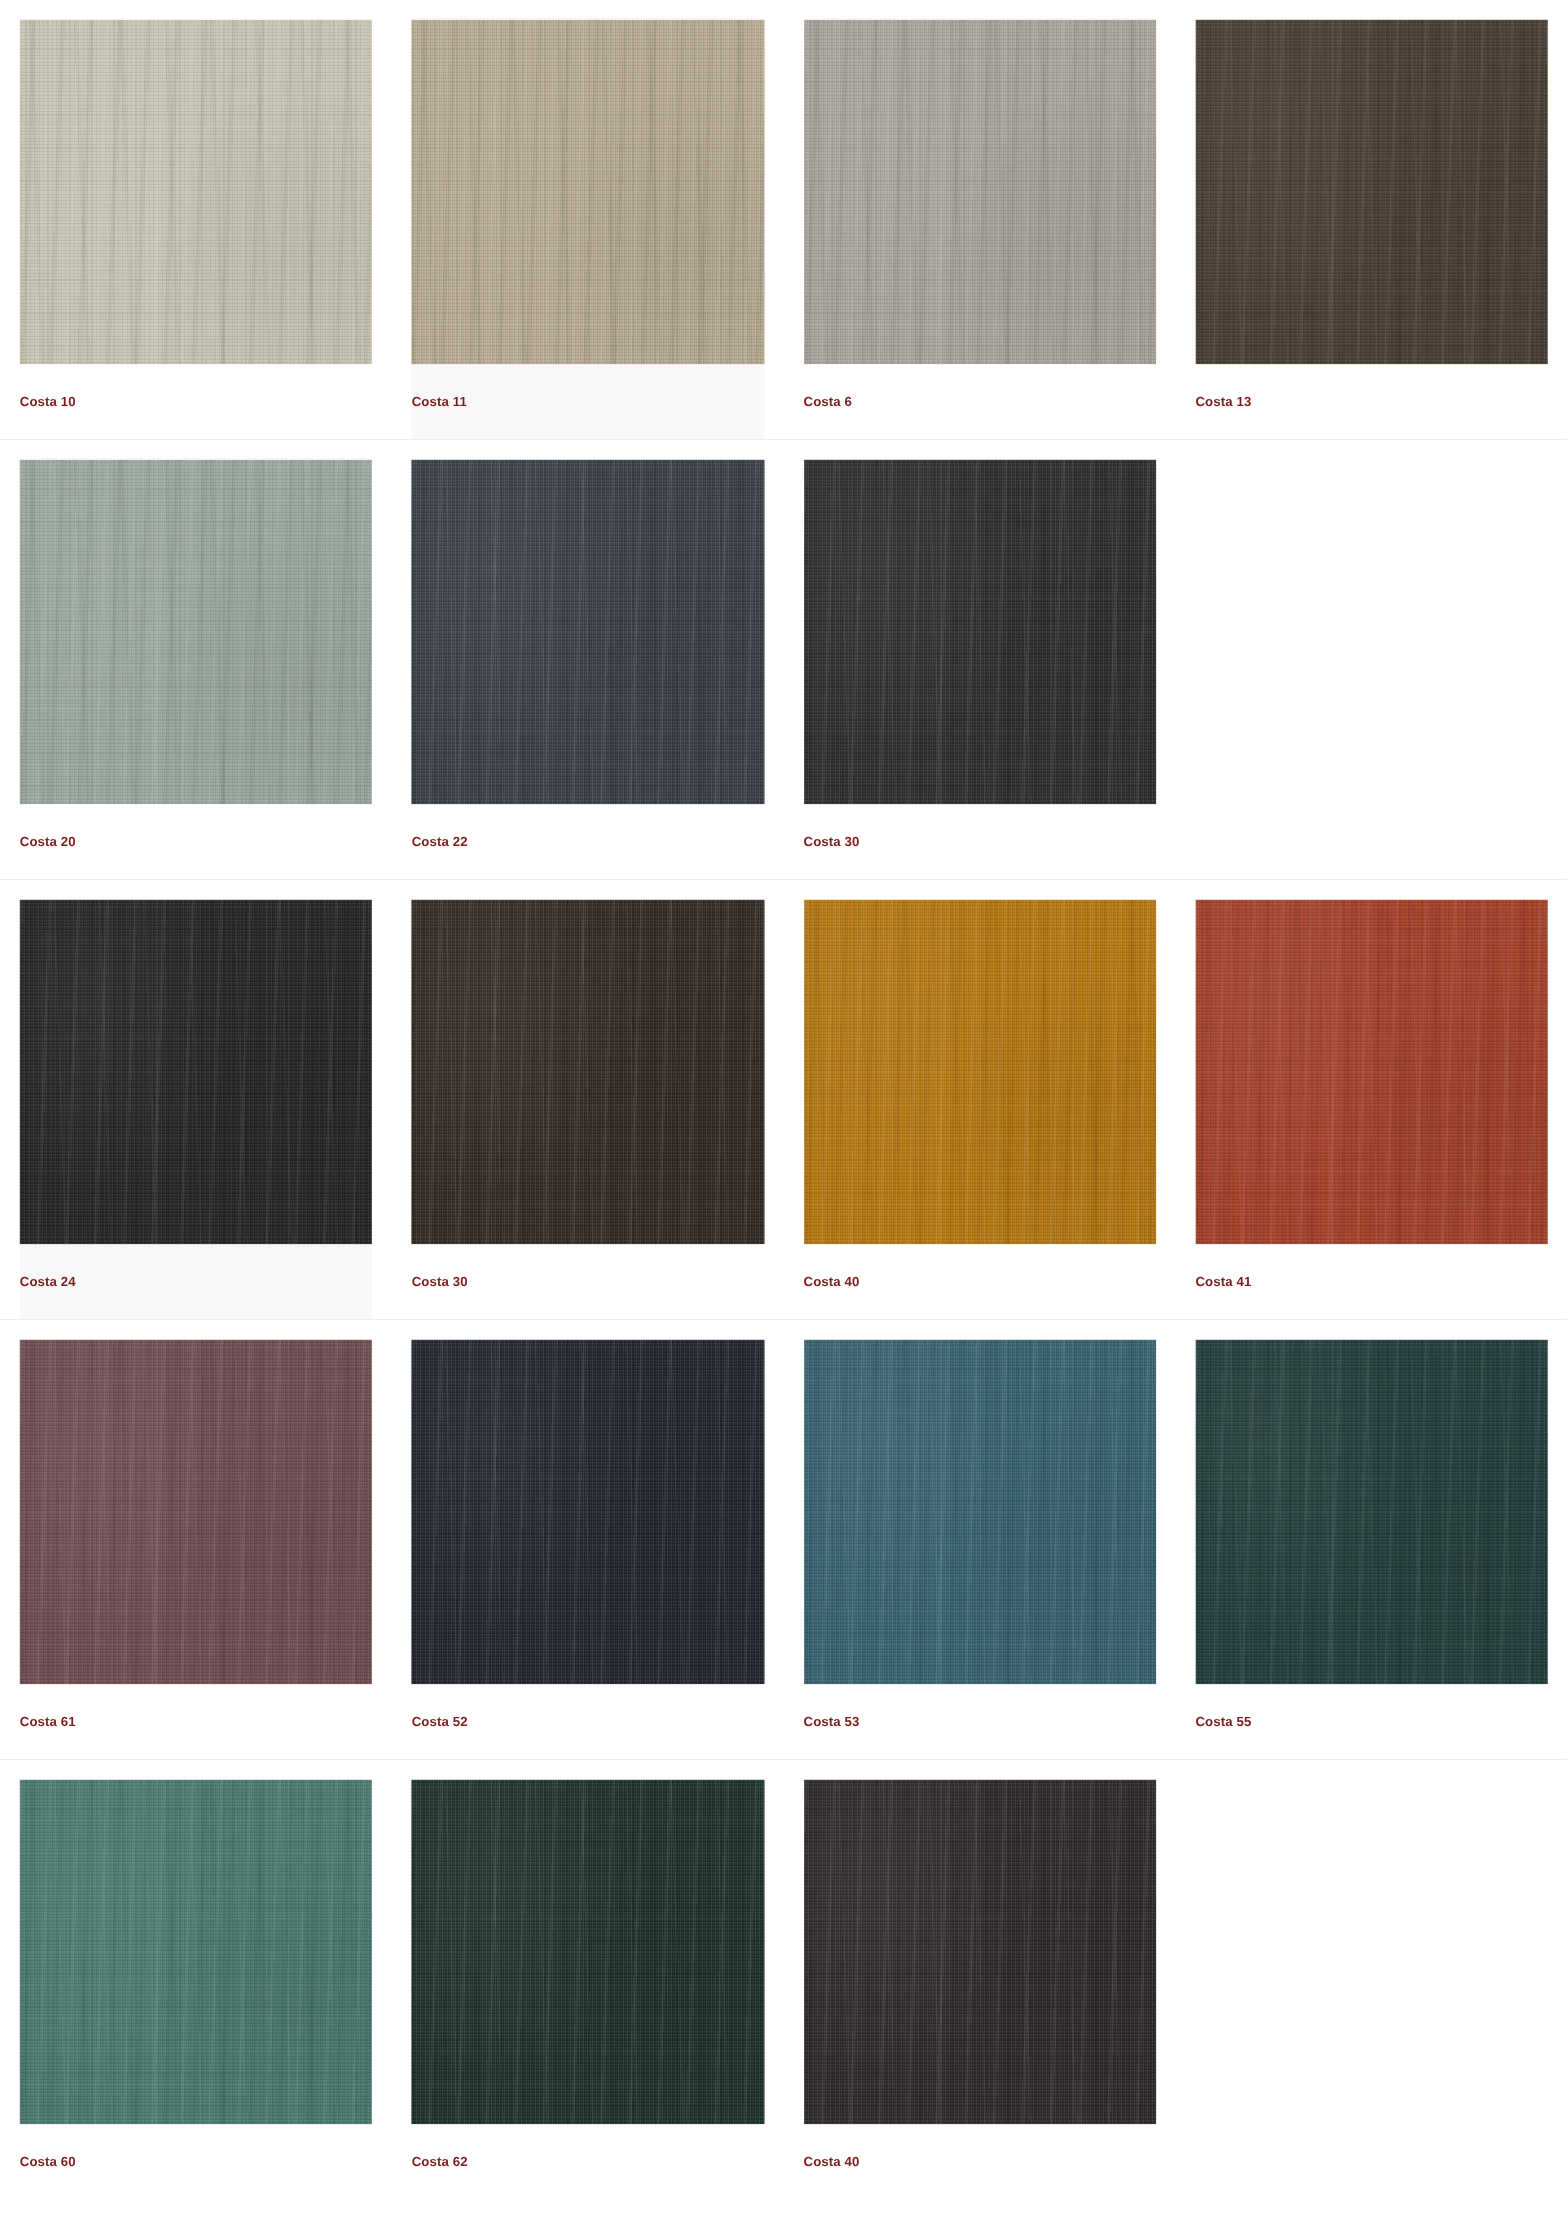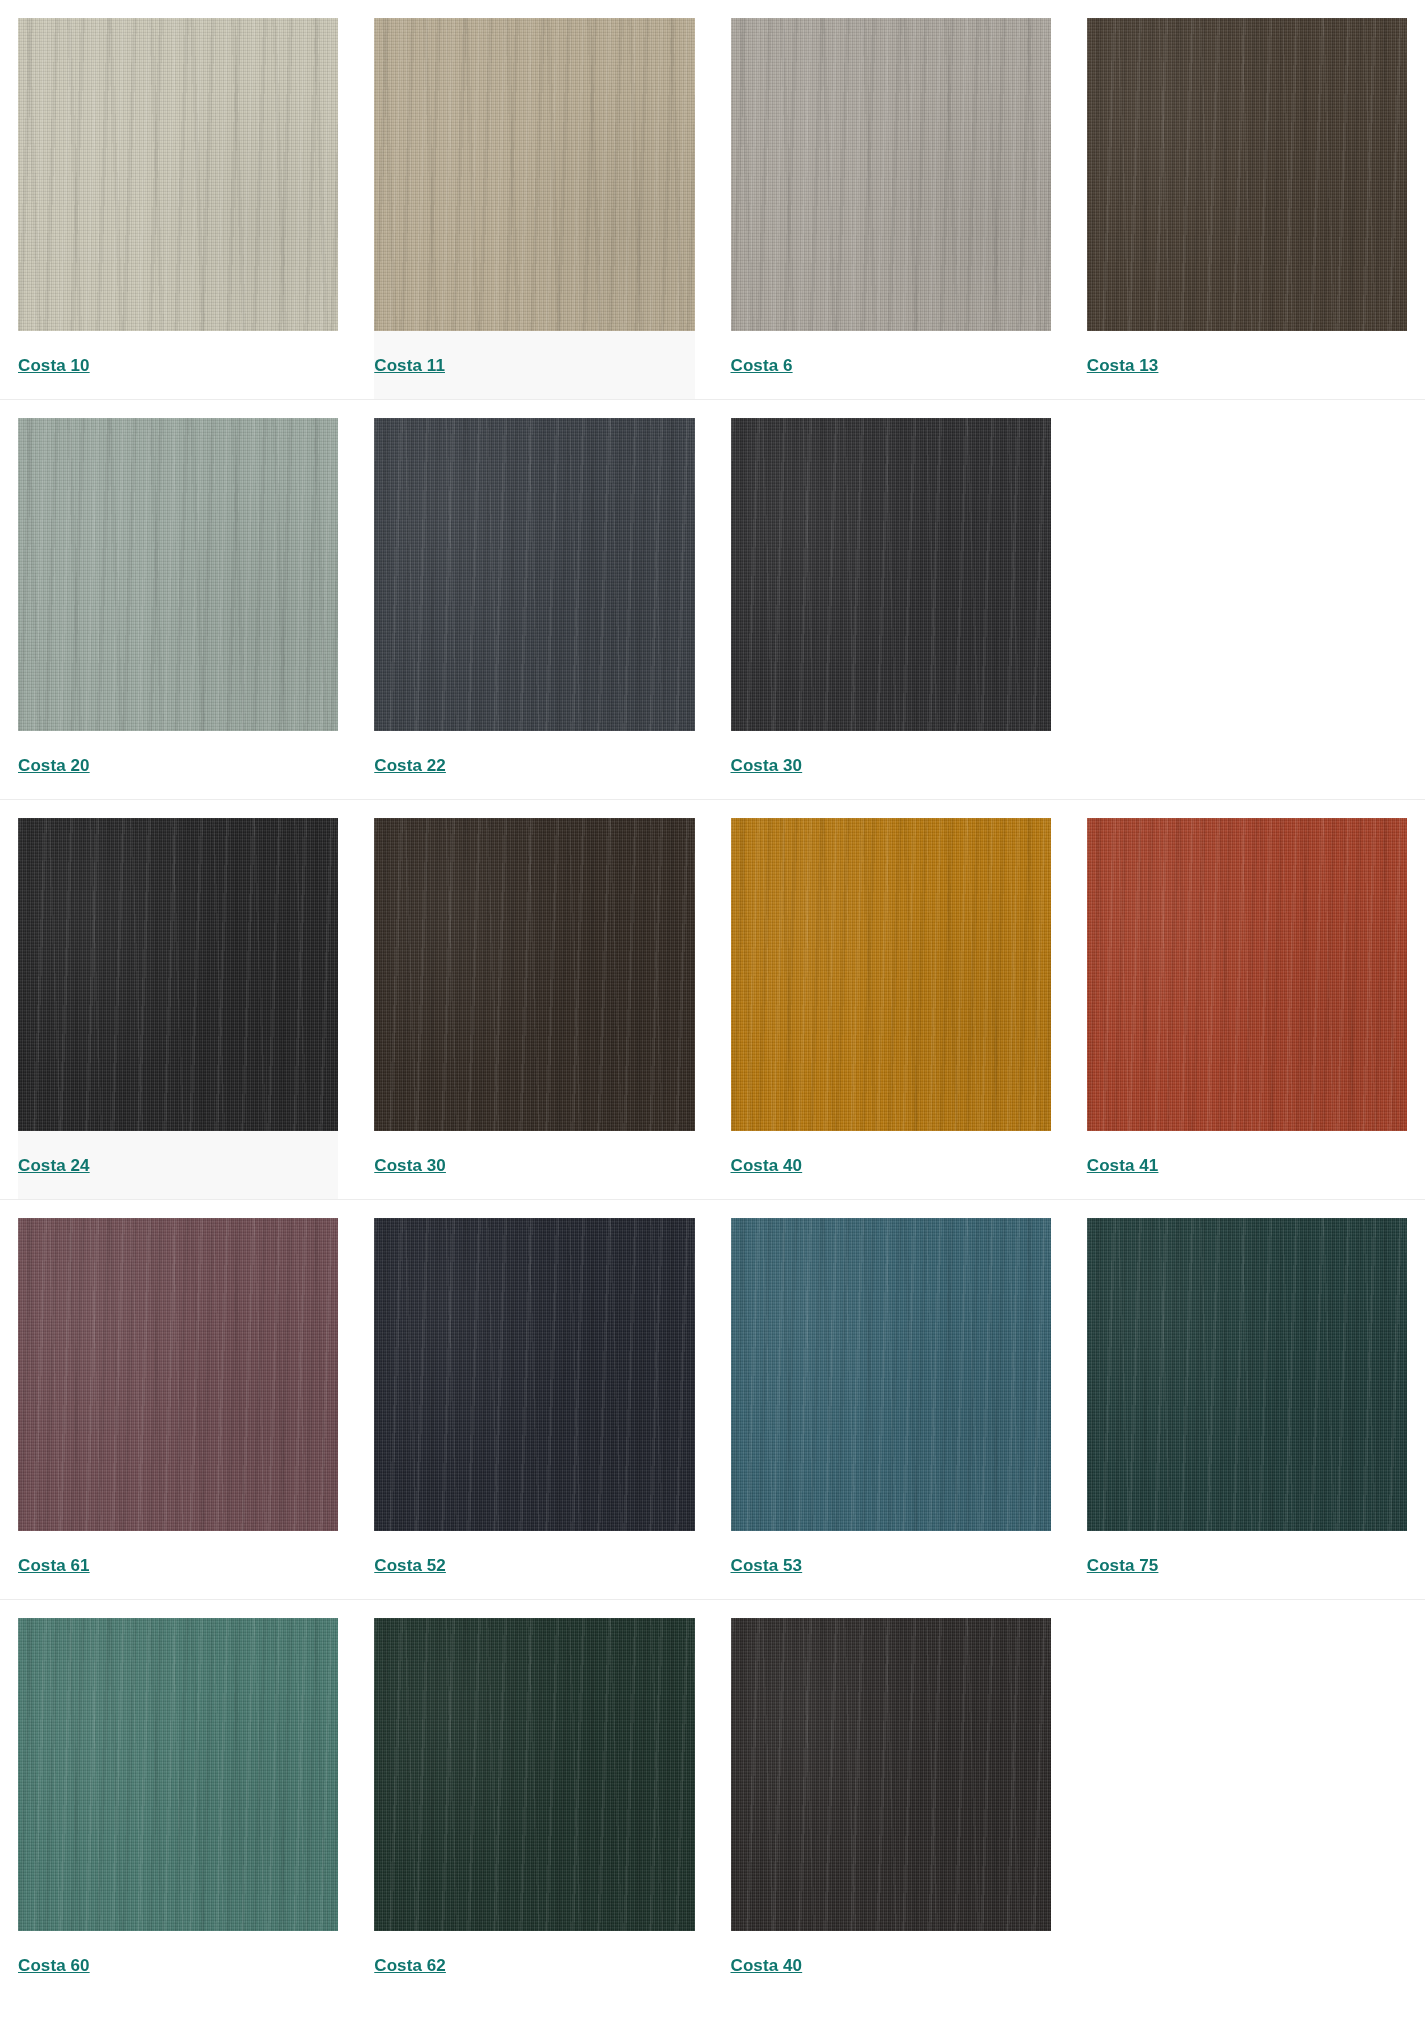--- a/index.html
+++ b/index.html
@@ -98,27 +98,26 @@
     height: 68px;
     display: flex;
     align-items: center;
     padding: 0 0 0 0;
   }
   .label-wrap.highlight {
     background: #f8f8f8;
     text-align: center;
   }
   .label {
-    font-size: 17px;
+    font-size: 12px;
     font-weight: bold;
-    color: #0f766e;
+    color: #7f1d1d;
     letter-spacing: 0.1px;
     line-height: 1;
     white-space: nowrap;
-    text-decoration: underline;
   }
 </style>
 </head>
 <body>
 
 <div id="page">
   <div class="grid" id="grid">
       <div class="row">
         <div class="cell">
           <div class="swatch" title="Costa 10" style="background-color: rgb(201, 198, 181);"></div>
@@ -206,21 +205,21 @@
         </div>
         <div class="cell">
           <div class="swatch" title="Costa 53" style="background-color: rgb(53, 96, 110);"></div>
           <div class="label-wrap">
             <div class="label">Costa 53</div>
           </div>
         </div>
         <div class="cell">
           <div class="swatch" title="Costa 55" style="background-color: rgb(30, 58, 56);"></div>
           <div class="label-wrap">
-            <div class="label">Costa 75</div>
+            <div class="label">Costa 55</div>
           </div>
         </div>
       </div>
       <div class="row last">
         <div class="cell">
           <div class="swatch" title="Costa 60" style="background-color: rgb(71, 120, 110);"></div>
           <div class="label-wrap">
             <div class="label">Costa 60</div>
           </div>
         </div>

